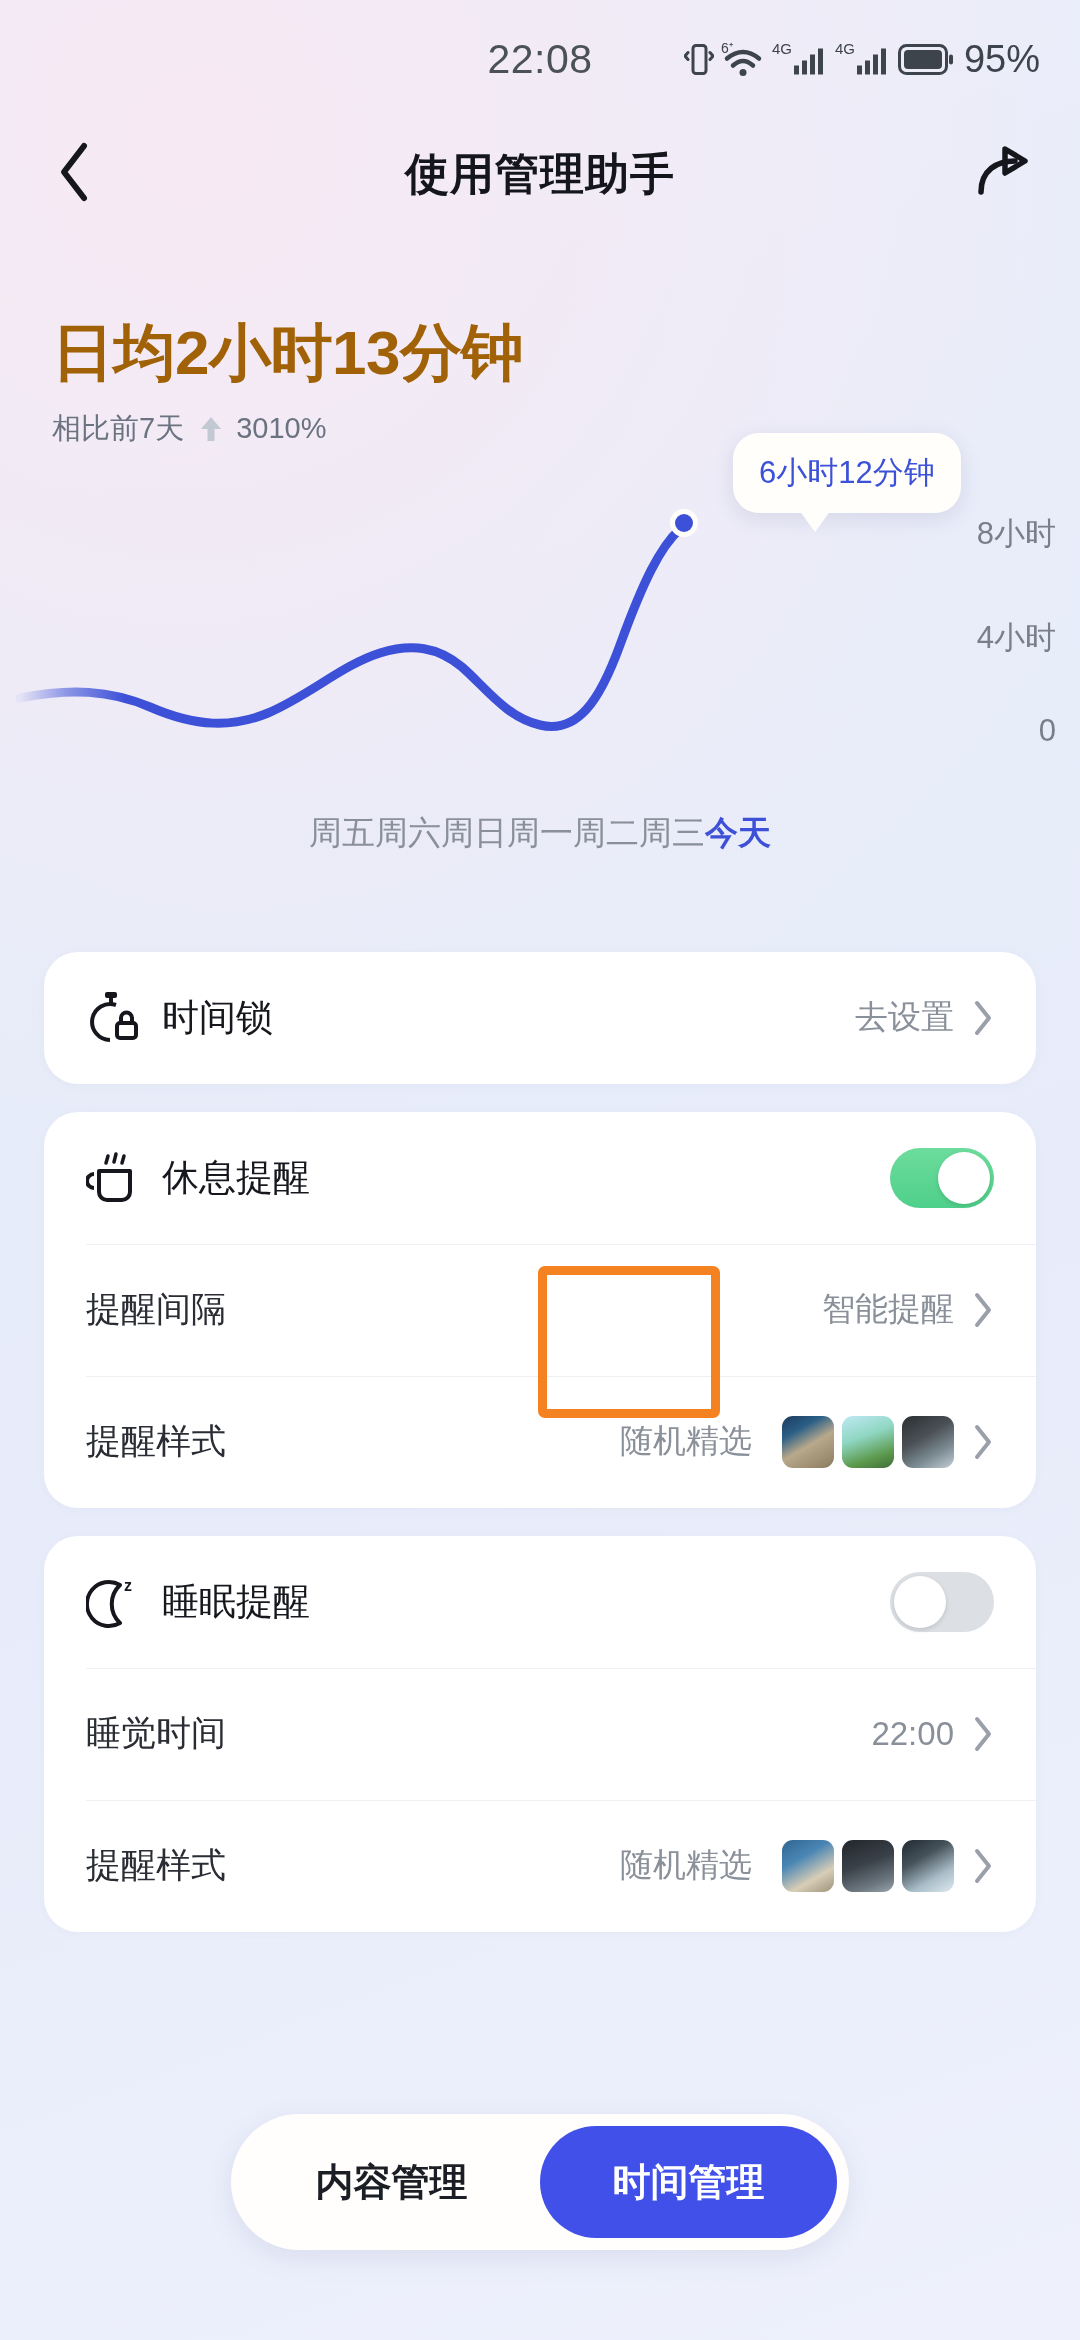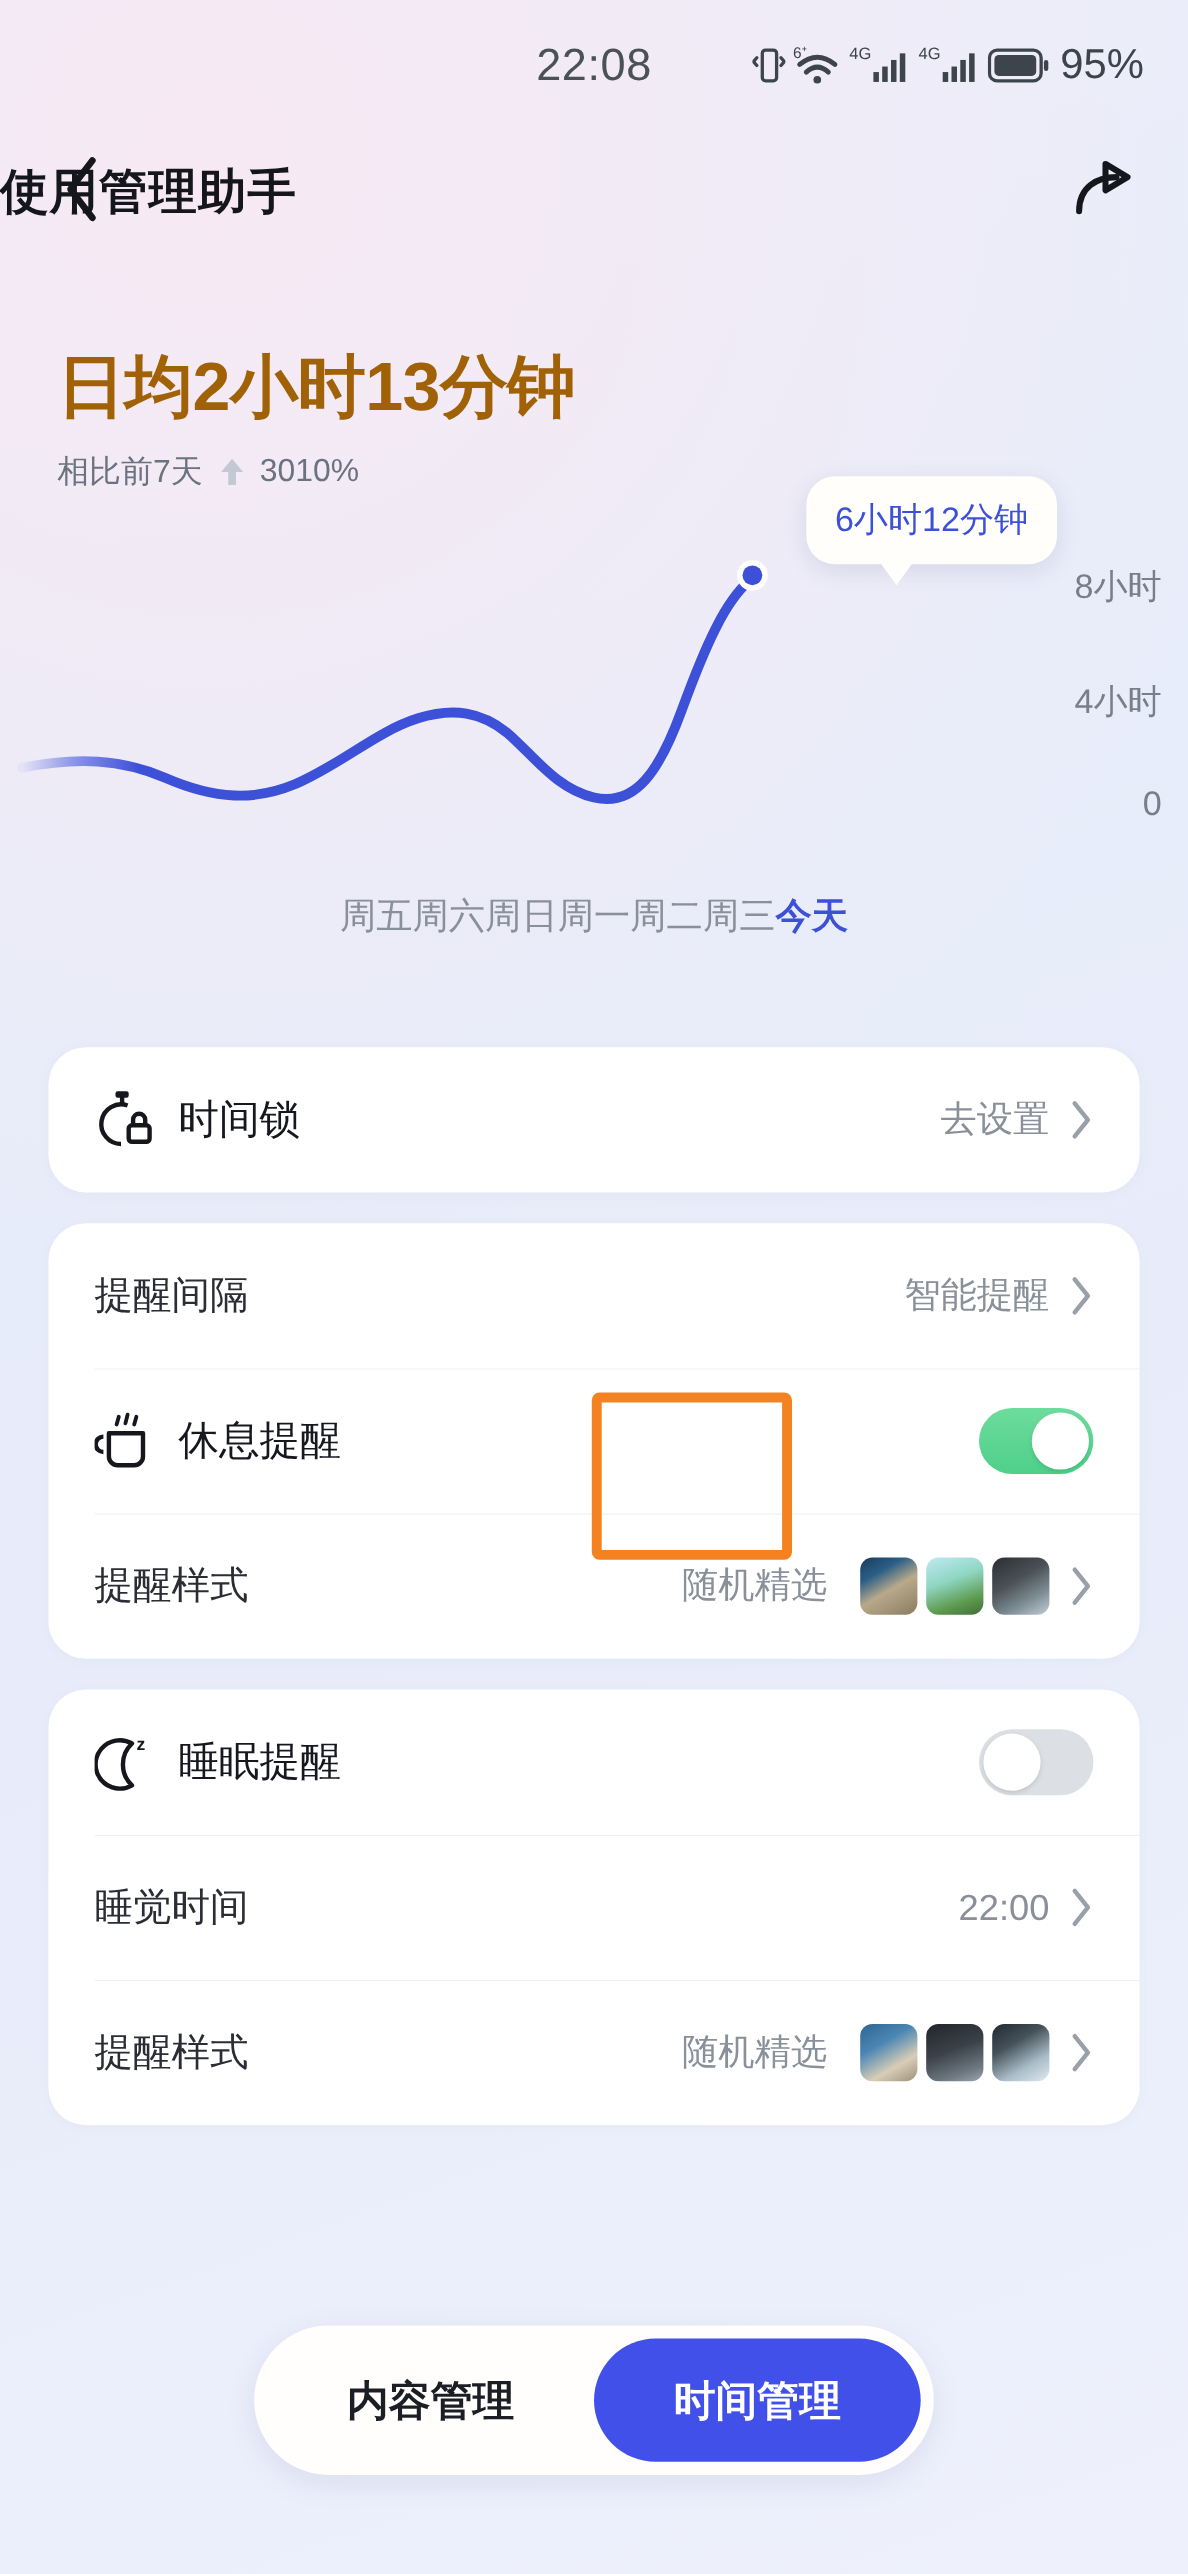--- a/index.html
+++ b/index.html
@@ -35,21 +35,21 @@
   .sb-right svg { display: block; }
   .sb-batt { font-size: 38px; color: #3e444b; margin-left: 3px; }
 
   
   .navbar {
     height: 112px; display: flex; align-items: center;
     padding: 0 40px; position: relative;
   }
   .nav-back { width: 70px; height: 70px; display:flex; align-items:center; justify-content:center; }
   .nav-title {
-    position: absolute; left: 0; right: 0; text-align: left;
+    position: absolute; left: 0; right: 0; text-align: center;
     font-size: 44px; font-weight: bold; color: #14161c;
     letter-spacing: 1px;
   }
   .nav-share {
     position: absolute; right: 38px; width: 72px; height: 72px;
     display:flex; align-items:center; justify-content:center;
   }
 
   
   .summary { padding: 90px 52px 0 52px; }
@@ -320,46 +320,46 @@
           <svg width="22" height="38" viewBox="0 0 22 38">
             <path d="M5 4 L17 19 L5 34" fill="none" stroke="#9aa0a9" stroke-width="4" stroke-linecap="round" stroke-linejoin="round"></path>
           </svg>
         </span>
       </div>
     </div>
   </div>
 
   <div class="card">
     <div class="row">
-      <div class="row-label sub">提醒间隔</div>
-      <div class="row-right">
-        <span>智能提醒</span>
-        <span class="chev">
-          <svg width="22" height="38" viewBox="0 0 22 38">
-            <path d="M5 4 L17 19 L5 34" fill="none" stroke="#9aa0a9" stroke-width="4" stroke-linecap="round" stroke-linejoin="round"></path>
-          </svg>
-        </span>
-      </div>
-    </div>
-    <div class="row">
       <div class="row-ico">
         <svg width="56" height="58" viewBox="0 0 56 58">
           <path d="M22 7 L20 14" stroke="#15171d" stroke-width="3.5" stroke-linecap="round"></path>
           <path d="M30 5 L28 13" stroke="#15171d" stroke-width="3.5" stroke-linecap="round"></path>
           <path d="M38 7 L36 14" stroke="#15171d" stroke-width="3.5" stroke-linecap="round"></path>
           <path d="M13 22 L13 43 A8 8 0 0 0 21 51 L36 51 A8 8 0 0 0 44 43 L44 22 Z" fill="none" stroke="#15171d" stroke-width="4" stroke-linejoin="round"></path>
           <path d="M8 25 A7 7 0 0 0 8 39" fill="none" stroke="#15171d" stroke-width="4"></path>
         </svg>
       </div>
       <div class="row-label">休息提醒</div>
       <div class="toggle on">
         <div class="knob"></div>
       </div>
     </div>
     <div class="row">
+      <div class="row-label sub">提醒间隔</div>
+      <div class="row-right">
+        <span>智能提醒</span>
+        <span class="chev">
+          <svg width="22" height="38" viewBox="0 0 22 38">
+            <path d="M5 4 L17 19 L5 34" fill="none" stroke="#9aa0a9" stroke-width="4" stroke-linecap="round" stroke-linejoin="round"></path>
+          </svg>
+        </span>
+      </div>
+    </div>
+    <div class="row">
       <div class="row-label sub">提醒样式</div>
       <div class="row-right">
         <span>随机精选</span>
         <span class="thumbs">
           <span class="thumb th1"></span>
           <span class="thumb th2"></span>
           <span class="thumb th3"></span>
         </span>
         <span class="chev">
           <svg width="22" height="38" viewBox="0 0 22 38">

